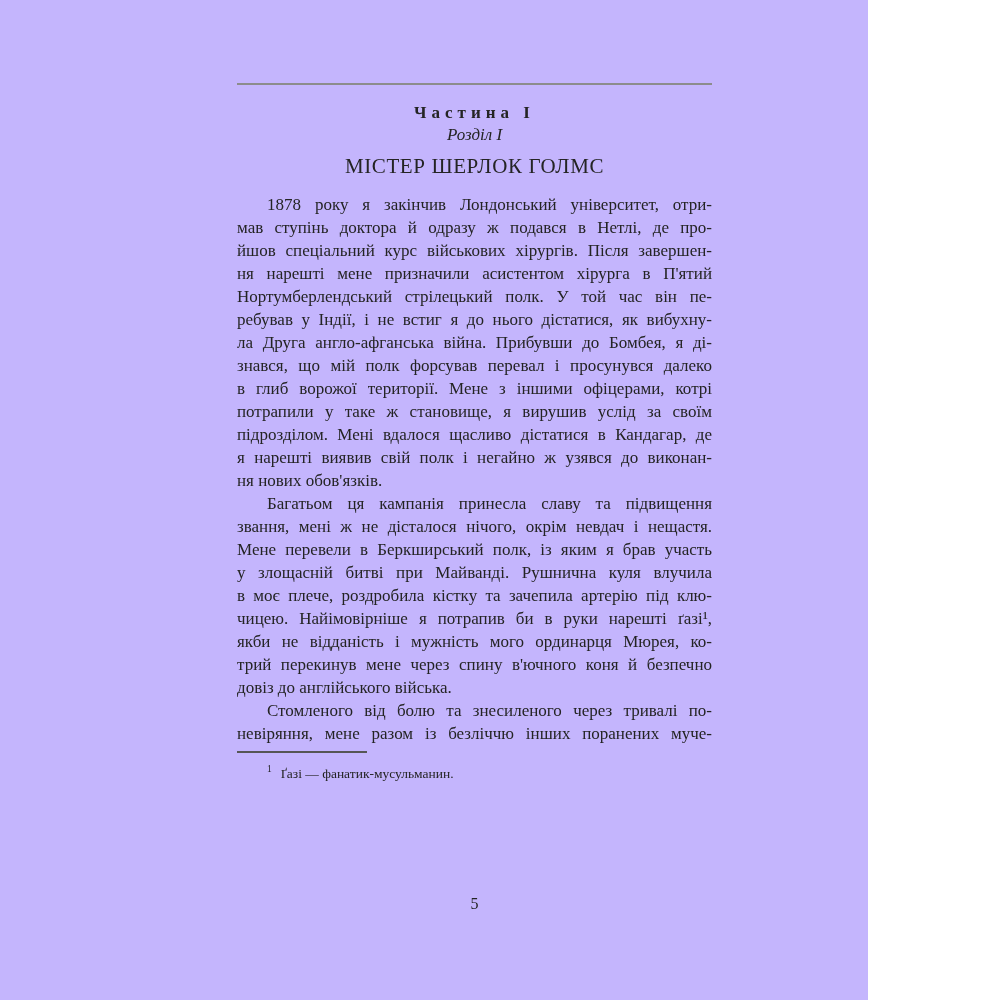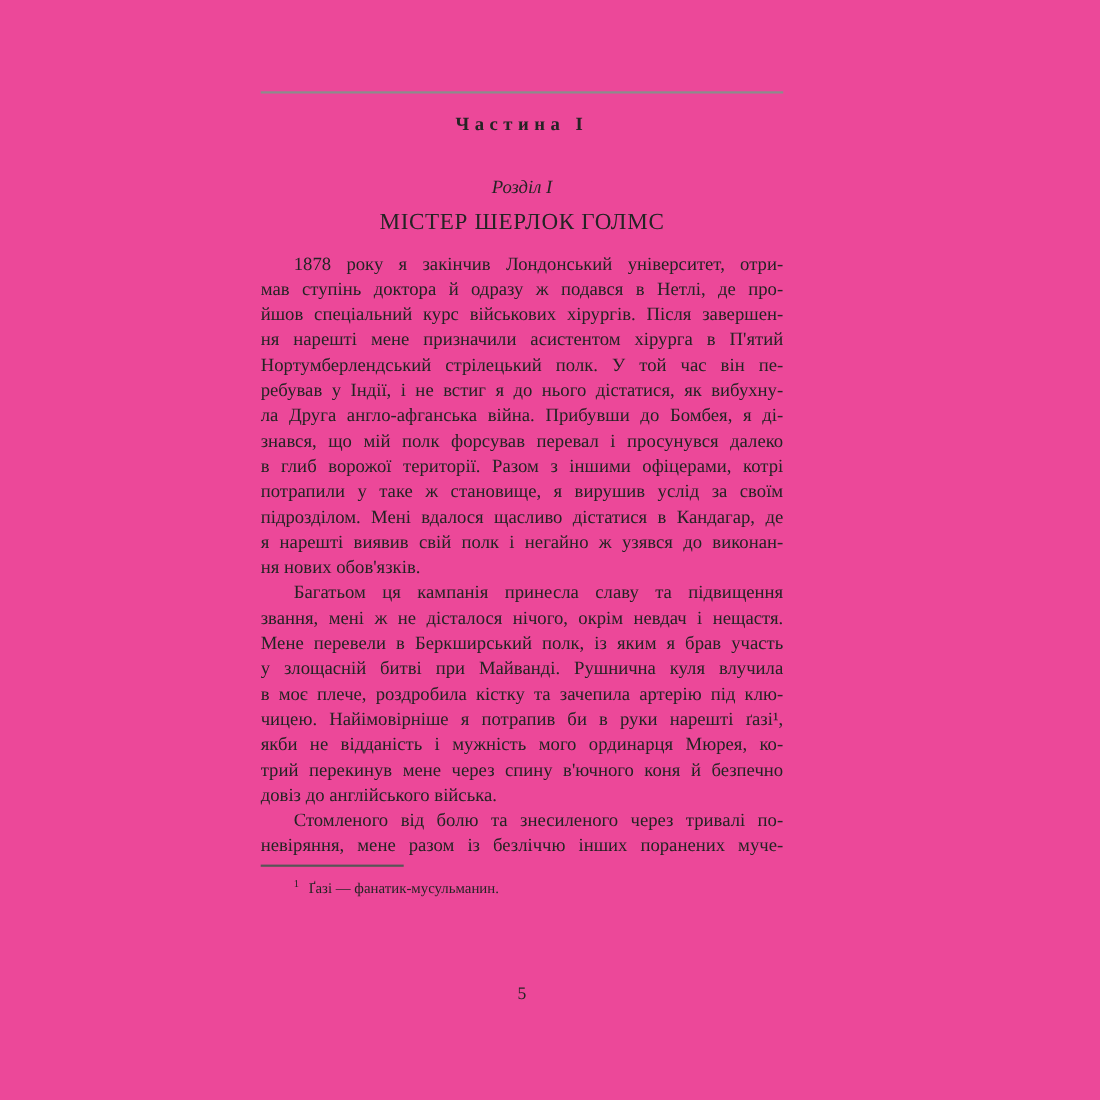--- a/index.html
+++ b/index.html
@@ -2,23 +2,23 @@
 <html lang="uk"><head>
 <meta charset="utf-8">
 <style>
   html, body {
     margin: 0;
     padding: 0;
     background: #ffffff;
   }
   .page {
     position: relative;
-    width: 1000px;
+    width: 868px;
     height: 1000px;
-    background: #ec4899;
+    background: #c4b5fd;
     font-family: "Liberation Serif", "DejaVu Serif", serif;
     color: #242424;
     overflow: hidden;
   }
   .column {
     position: absolute;
     left: 237px;
     top: 0;
     width: 475px;
   }
@@ -37,21 +37,20 @@
   }
   .part-title {
     margin-top: 7px;
     text-align: center;
     font-weight: bold;
     font-size: 19px;
     line-height: 28px;
     letter-spacing: 0.2px;
   }
   .chapter-kicker {
-    margin-top: 35px;
     text-align: center;
     font-style: italic;
     font-size: 17px;
     line-height: 22px;
   }
   .chapter-title {
     margin-top: 9px;
     text-align: center;
     font-size: 21px;
     line-height: 22px;
@@ -115,21 +114,21 @@
 
     <div class="body-text">
       <div class="line indent">1878 року я закінчив Лондонський університет, отри-</div>
       <div class="line">мав ступінь доктора й одразу ж подався в Нетлі, де про-</div>
       <div class="line">йшов спеціальний курс військових хірургів. Після завершен-</div>
       <div class="line">ня нарешті мене призначили асистентом хірурга в П'ятий</div>
       <div class="line">Нортумберлендський стрілецький полк. У той час він пе-</div>
       <div class="line">ребував у Індії, і не встиг я до нього дістатися, як вибухну-</div>
       <div class="line">ла Друга англо-афганська війна. Прибувши до Бомбея, я ді-</div>
       <div class="line">знався, що мій полк форсував перевал і просунувся далеко</div>
-      <div class="line">в глиб ворожої території. Разом з іншими офіцерами, котрі</div>
+      <div class="line">в глиб ворожої території. Мене з іншими офіцерами, котрі</div>
       <div class="line">потрапили у таке ж становище, я вирушив услід за своїм</div>
       <div class="line">підрозділом. Мені вдалося щасливо дістатися в Кандагар, де</div>
       <div class="line">я нарешті виявив свій полк і негайно ж узявся до виконан-</div>
       <div class="line last">ня нових обов'язків.</div>
 
       <div class="line indent">Багатьом ця кампанія принесла славу та підвищення</div>
       <div class="line">звання, мені ж не дісталося нічого, окрім невдач і нещастя.</div>
       <div class="line">Мене перевели в Беркширський полк, із яким я брав участь</div>
       <div class="line">у злощасній битві при Майванді. Рушнична куля влучила</div>
       <div class="line">в моє плече, роздробила кістку та зачепила артерію під клю-</div>

